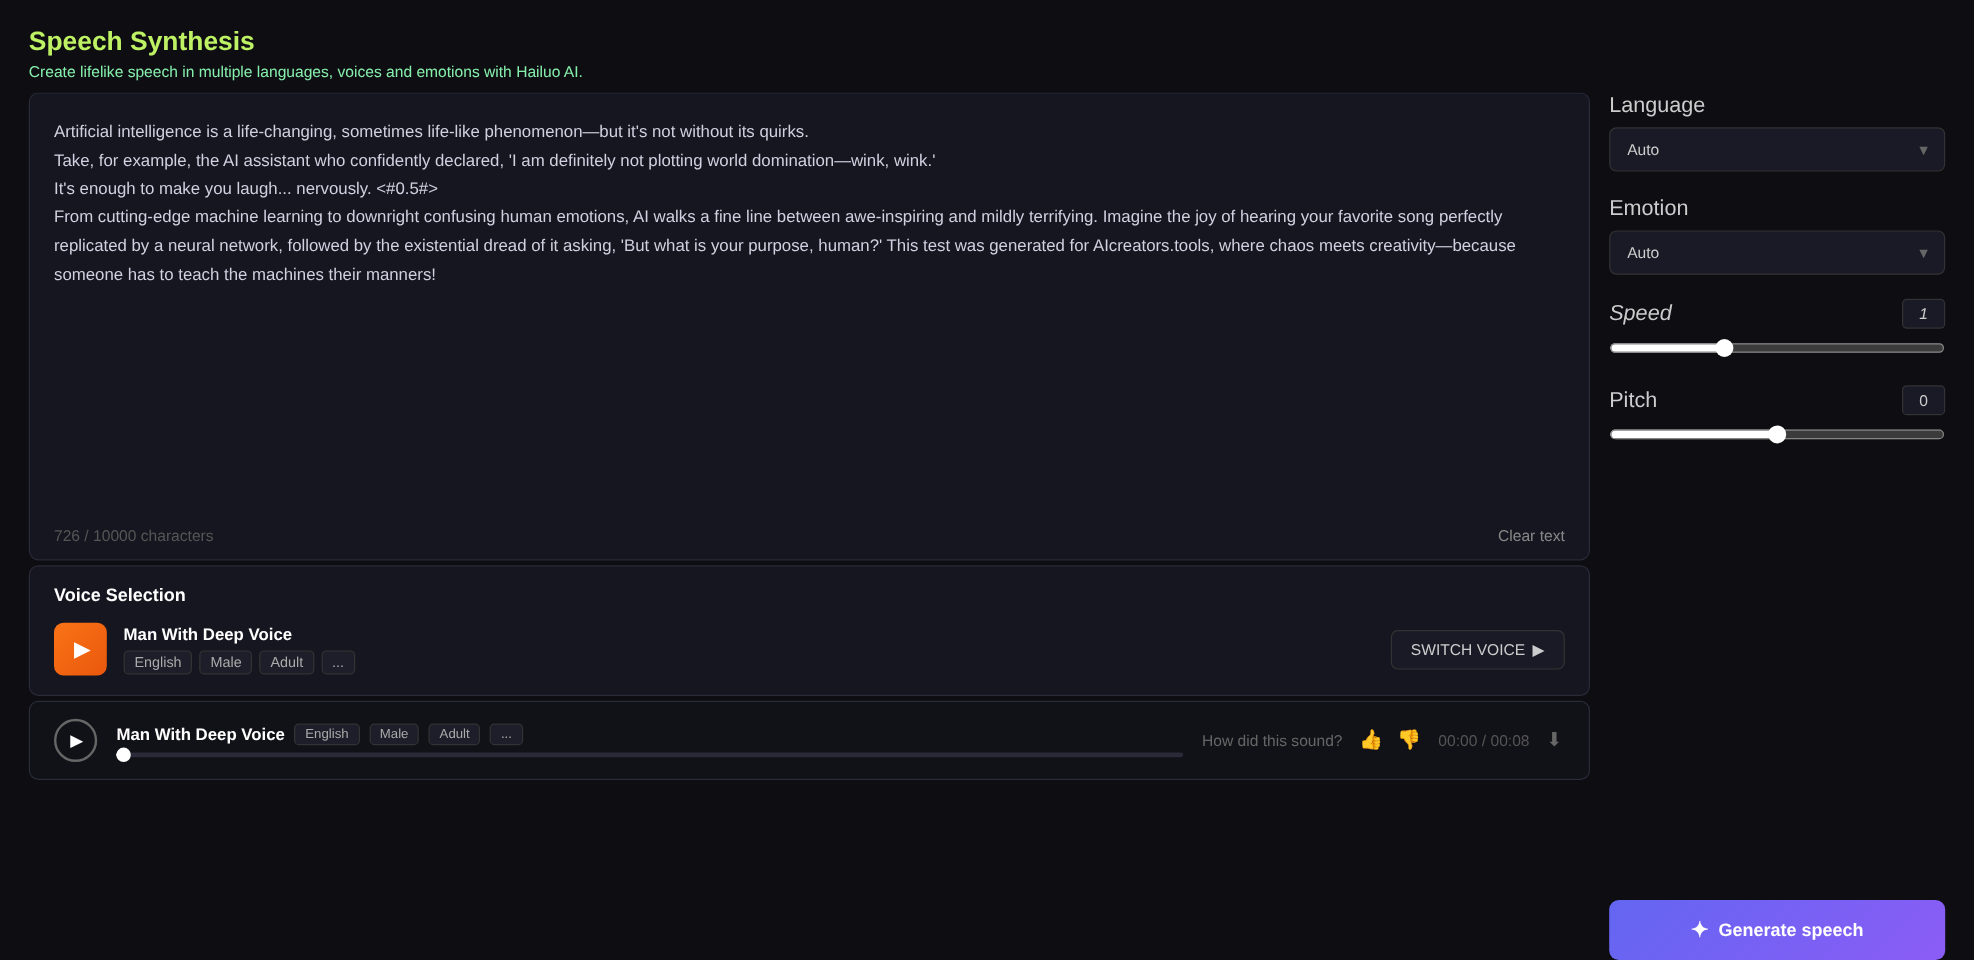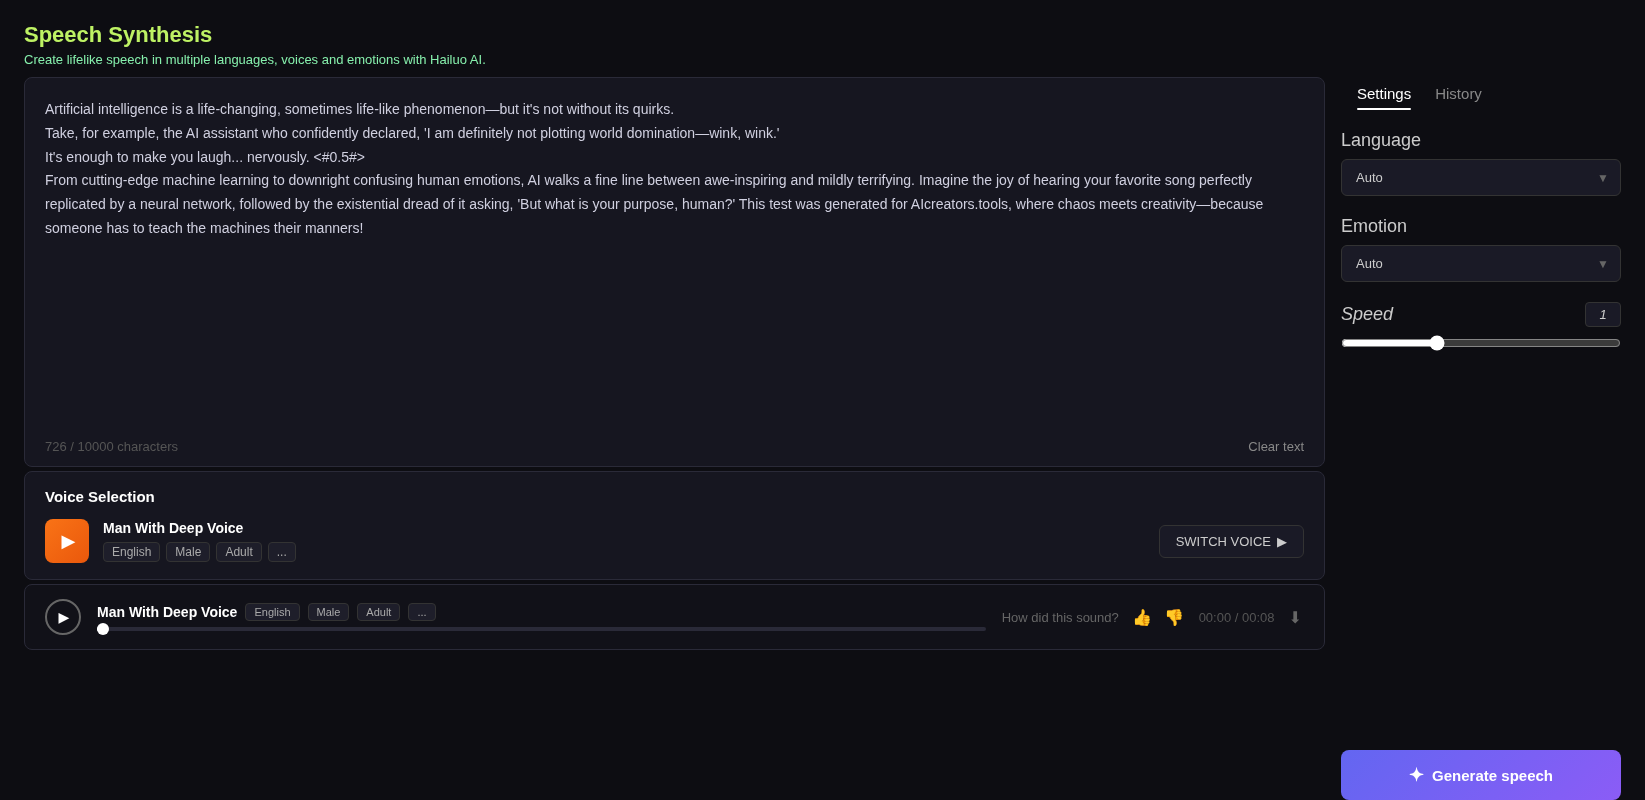--- a/index.html
+++ b/index.html
@@ -464,28 +464,20 @@
             <span>00:08</span>
           </span>
           <button class="audio-download-btn">⬇</button>
         </div>
       </div>
 
     </div>
 
     <div class="right-panel">
 
-      <div class="tabs-row">
-        <button class="tab-btn active">
-          <span>Settings</span>
-        </button>
-        <button class="tab-btn">
-          <span>History</span>
-        </button>
-      </div>
 
       <div class="settings-panel">
 
         <div>
           <div class="setting-label">Language</div>
           <div class="select-wrapper">
             <select class="setting-select">
               <option value="auto">Auto</option>
               <option value="english">English</option>
               <option value="spanish">Spanish</option>
@@ -514,20 +506,27 @@
         </div>
 
         <div>
           <div style="display:flex;justify-content:space-between;align-items:center;margin-bottom:8px;font-style:italic;">
             <div class="setting-label" style="margin-bottom:0;">Speed</div>
             <div class="slider-value-box">1</div>
           </div>
           <input type="range" min="0.5" max="2" step="0.1" value="1" style="width: 100%; accent-color: rgb(255, 255, 255);">
         </div>
 
+        <div>
+          <div style="display:flex;justify-content:space-between;align-items:center;margin-bottom:8px;">
+            <div class="setting-label" style="margin-bottom:0;">Pitch</div>
+            <div class="slider-value-box">0</div>
+          </div>
+          <input type="range" min="-10" max="10" step="1" value="0" style="width: 100%; accent-color: rgb(255, 255, 255);">
+        </div>
 
       </div>
 
       <div class="spacer"></div>
 
       <button class="generate-btn">
         <span class="generate-icon">✦</span>
         <span>Generate speech</span>
       </button>
 

